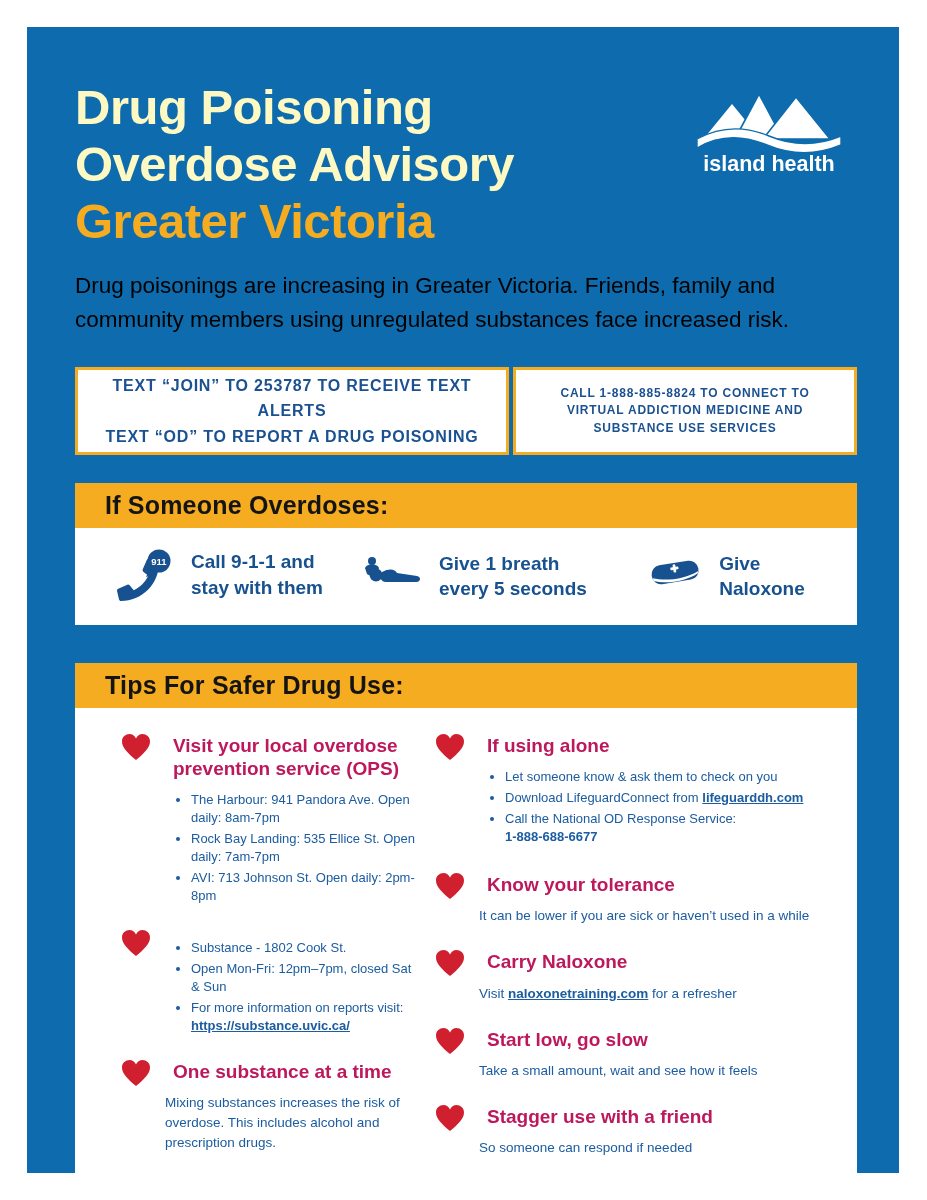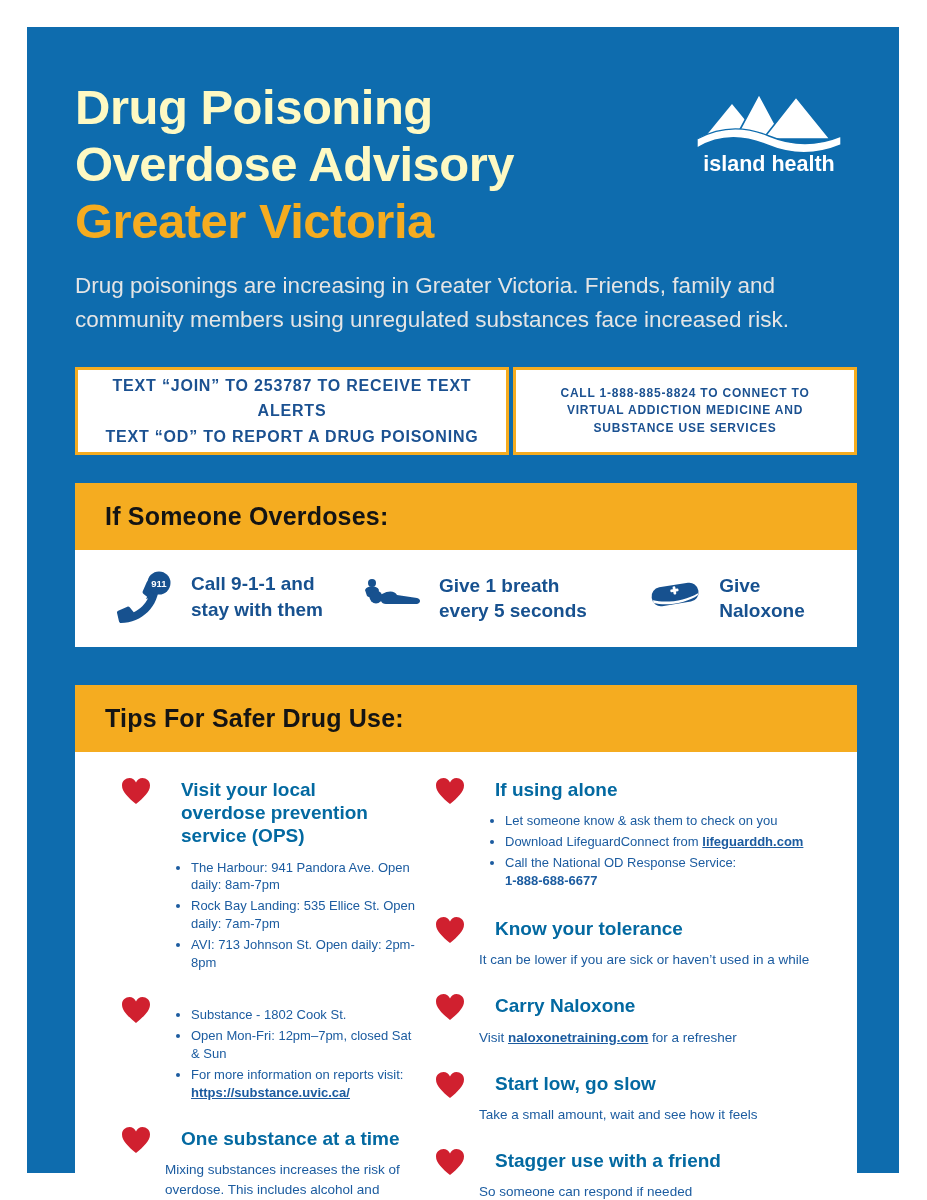--- a/index.html
+++ b/index.html
@@ -28,21 +28,21 @@
     line-height: 1.16;
     letter-spacing: -0.5px;
   }
   .title-line.accent { color: #F5AC20; }
   .logo {
     position: absolute;
     top: 0; right: 12px;
     width: 152px;
   }
   .subtitle {
-    color: #e5e5e5;
+    color: #000000;
     font-size: 22.5px;
     line-height: 1.5;
     margin-top: 20px;
     max-width: 775px;
     font-weight: 400;
   }
 
   
   .alert-row { display: flex; gap: 4px; margin-top: 30px; }
   .alert-box {
@@ -59,21 +59,21 @@
     letter-spacing: 0.8px;
   }
   .alert-box.text-alerts { width: 434px; font-size: 16px; line-height: 1.6; }
   .alert-box.call-alerts { flex: 1; font-size: 12px; line-height: 1.45; padding: 0 24px; }
 
   
   .section-od { margin-top: 25px; }
   .section-tips { margin-top: 38px; }
   .banner {
     background: #F5AC20;
-    height: 67px;
+    height: 45px;
     display: flex;
     align-items: center;
     padding-left: 30px;
     margin-top: 28px;
   }
   .banner h2 {
     margin: 0;
     font-size: 25px;
     color: #141414;
     font-weight: bold;
@@ -108,25 +108,25 @@
     display: flex;
     gap: 14px;
   }
   .tcol-left { width: 300px; flex: 0 0 300px; }
   .tcol-right { flex: 1; }
   .tip { display: flex; gap: 14px; }
   .tip + .tip { margin-top: 20px; }
   .heart { flex: 0 0 30px; padding-top: 1px; }
   .tip-content { flex: 1; }
   .tip-title {
-    color: #0369a1;
+    color: #be185d;
     font-weight: bold;
     font-size: 19px;
     line-height: 1.22;
-    margin: 2px 16px 0;
+    margin: 2px 8px 0;
   }
   .tip ul {
     margin: 11px 0 0 12px;
     padding-left: 14px;
     color: #1C5CA0;
     font-size: 13px;
     line-height: 1.38;
   }
   .tip li { margin-bottom: 3px; }
   .tip-text {

